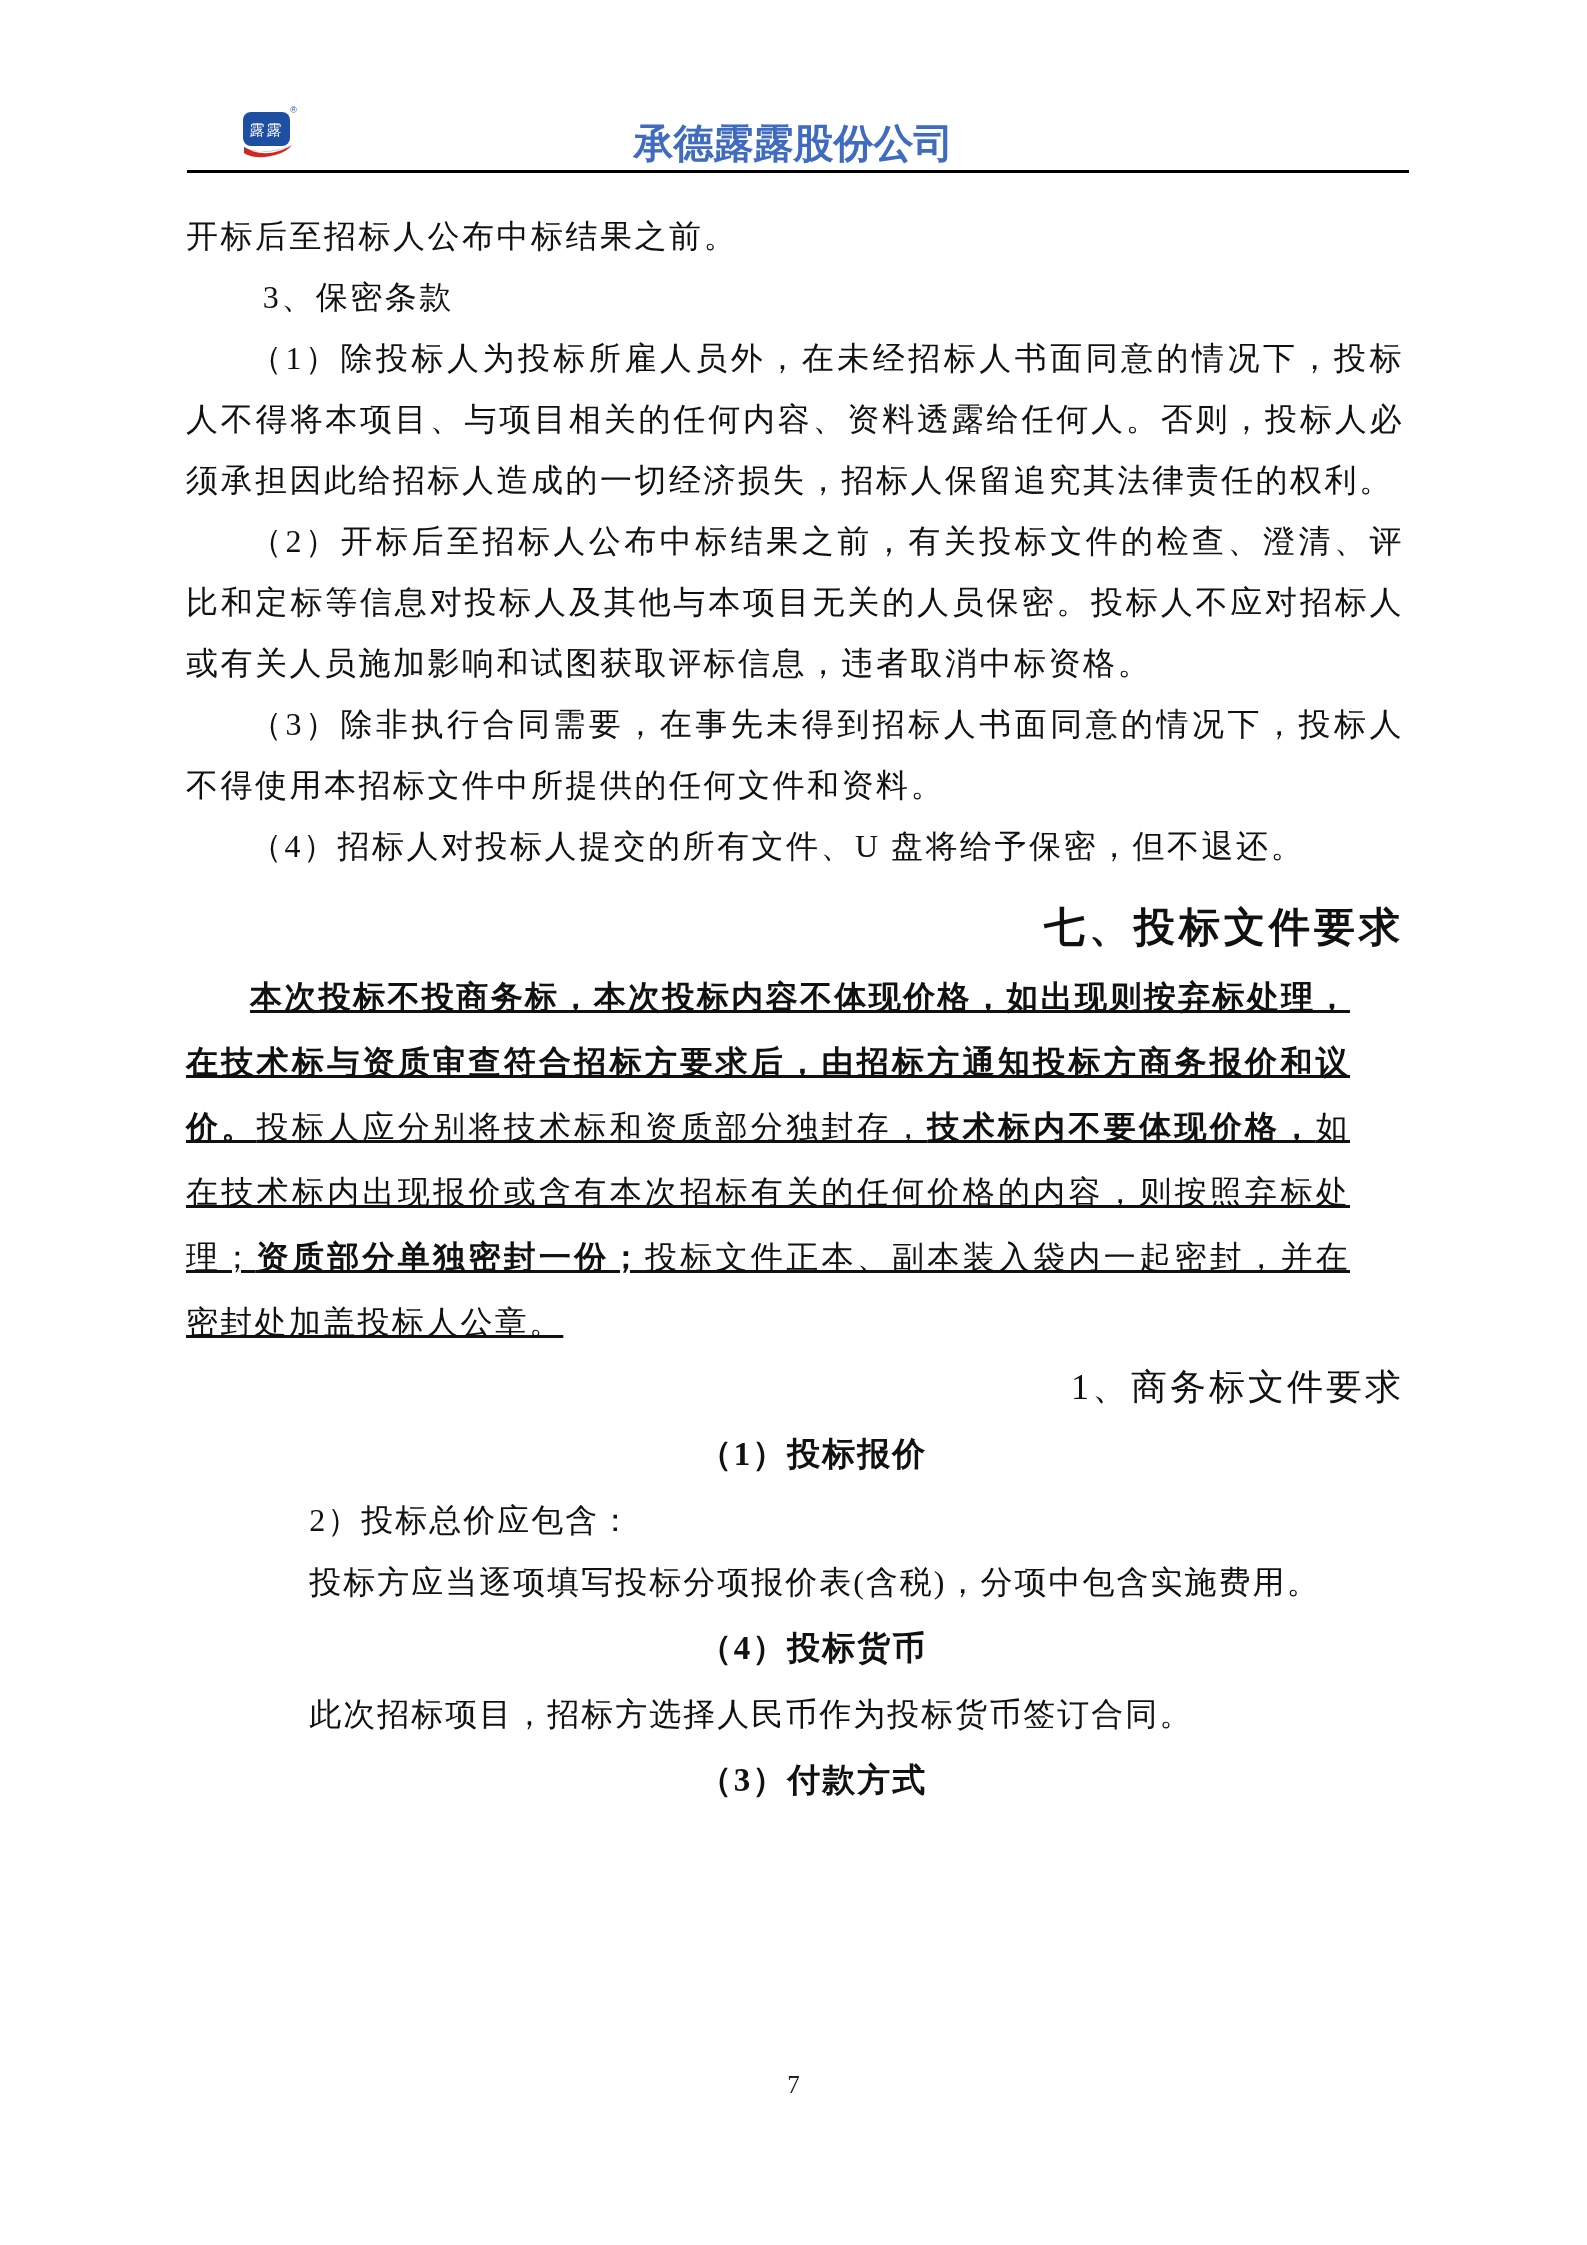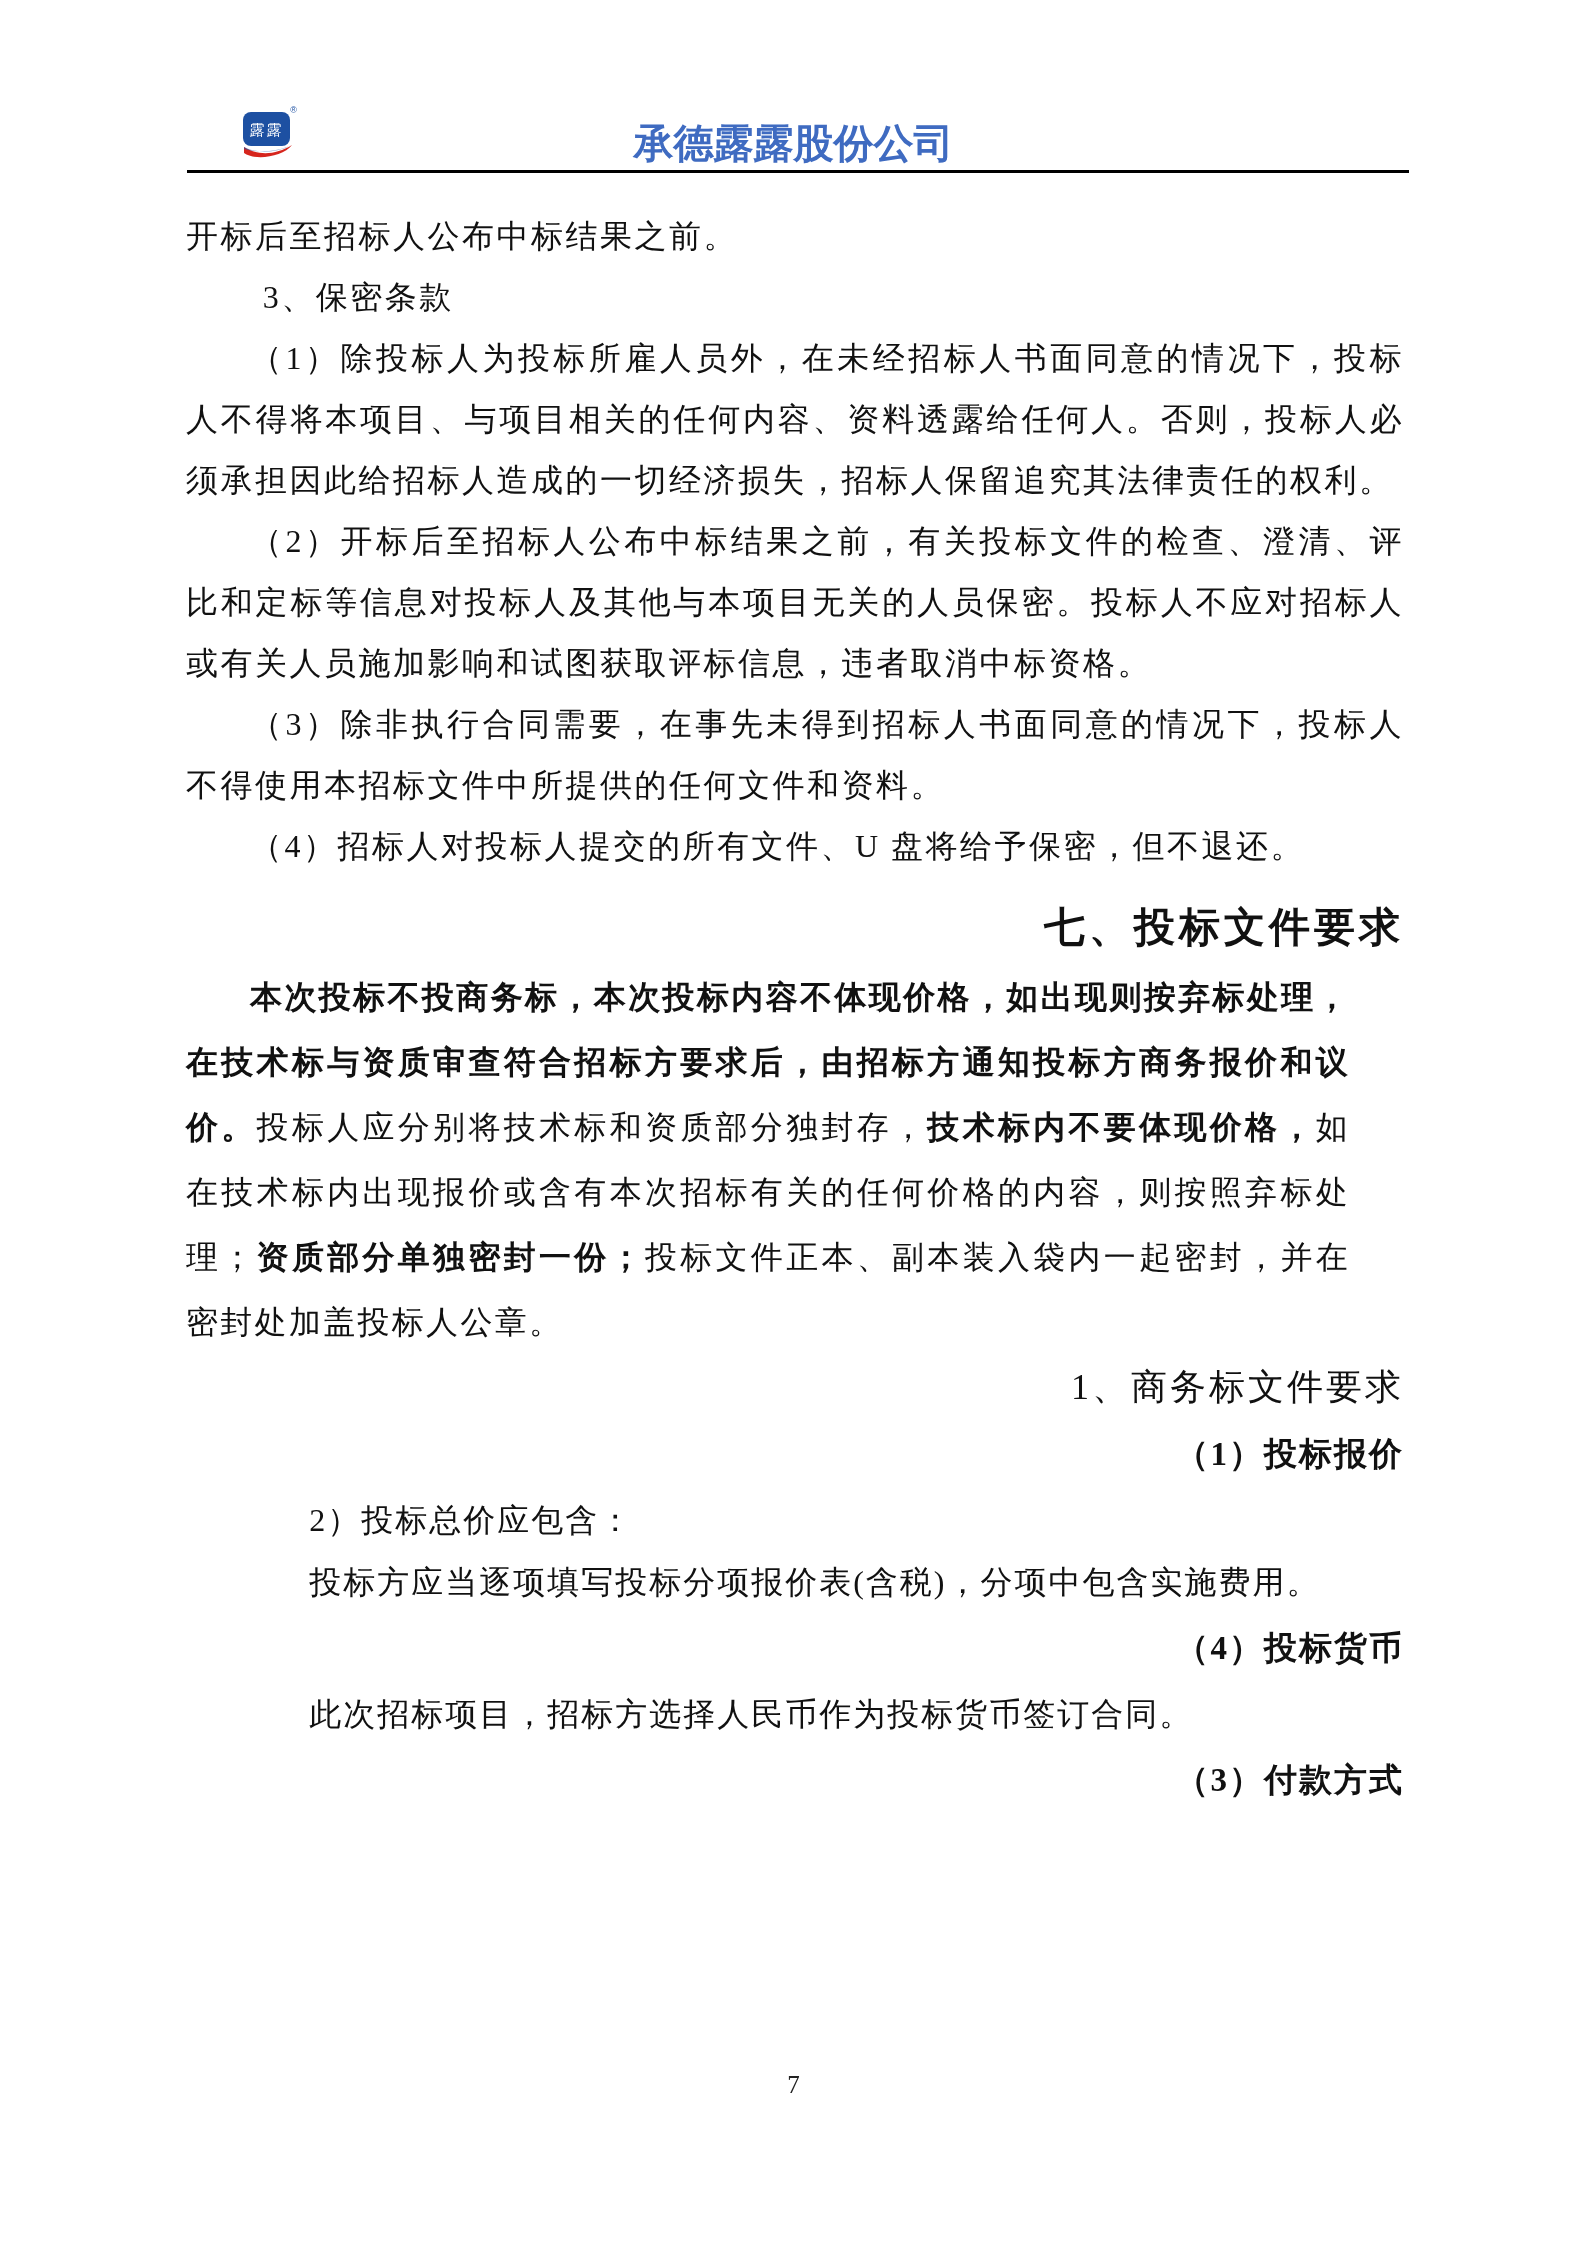--- a/index.html
+++ b/index.html
@@ -54,32 +54,32 @@
   .indent{text-indent:2em;}
   .indent-num{text-indent:2.4em;}
   .sec-heading{
     margin:12px 0 0 54px;
     font-size:41px;font-weight:bold;line-height:76px;
     letter-spacing:4px;text-align:right;
   }
   .sec-para{
     margin-left:54px;
     width:1164px;
-    text-indent:2em;line-height:65px;letter-spacing:2.3px;
+    text-indent:2em;line-height:65px;letter-spacing:2.3px;text-decoration:underline;
   }
   .sec-para .b{font-weight:bold;}
   .sub-heading{
     margin:0 0 0 51px;
     font-size:36px;font-weight:normal;line-height:64px;
     letter-spacing:3px;text-align:right;
   }
   .item-heading{
     margin:0 0 0 36px;
     font-size:33px;font-weight:bold;line-height:70px;
-    letter-spacing:2px;text-align:right;
+    letter-spacing:2px;text-align:center;
   }
   .sub-line{text-indent:3.85em;line-height:62px;letter-spacing:2px;}
   
   .page-number{
     position:absolute;left:0;top:2062px;width:100%;height:46px;
     text-align:center;font-size:25px;line-height:46px;color:#222;
   }
 </style>
 </head>
 <body>

